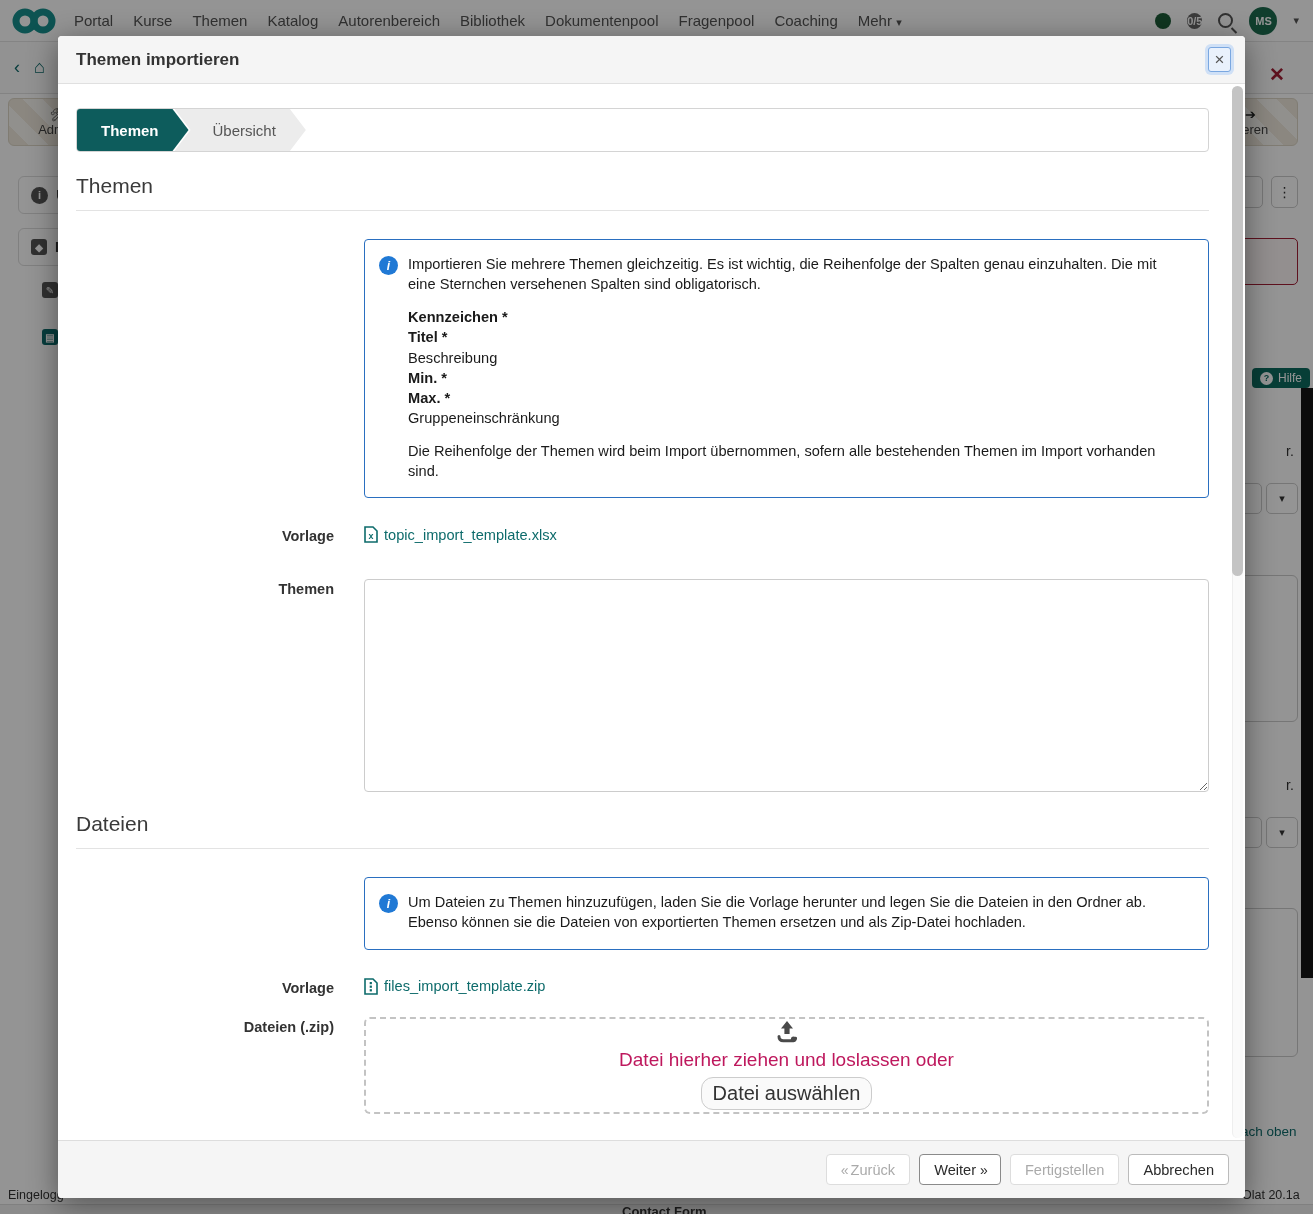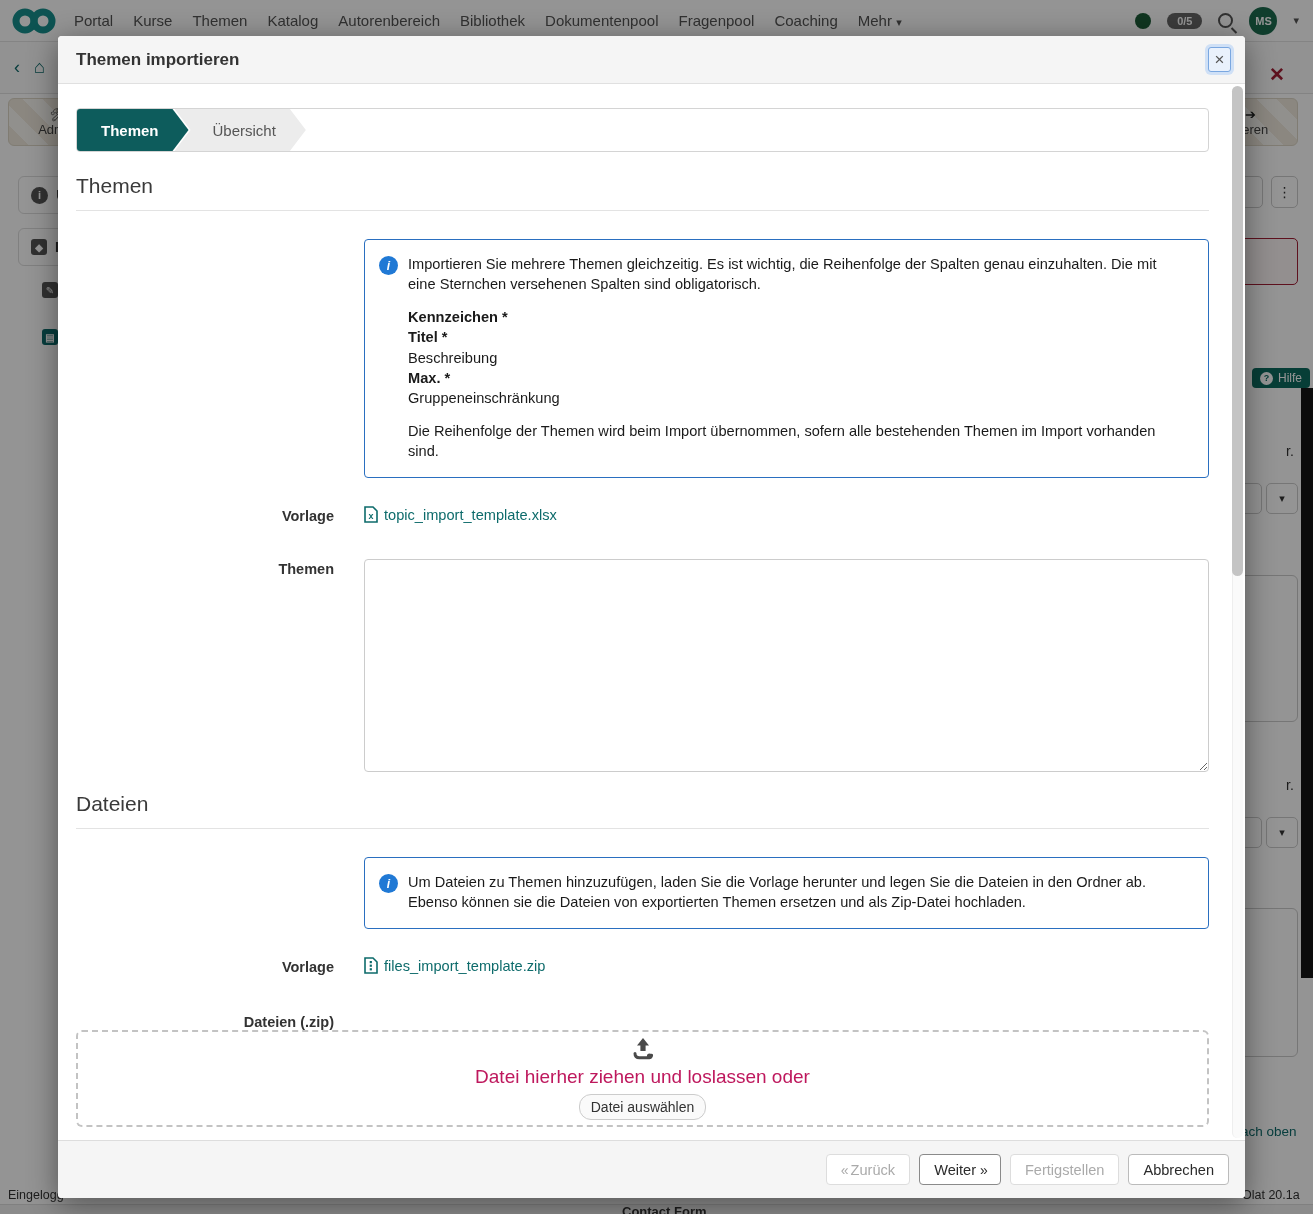--- a/index.html
+++ b/index.html
@@ -6,21 +6,21 @@
   html,body { width:1313px; height:1214px; overflow:hidden; font-family:"Liberation Sans",sans-serif; background:#fff; }
 
   
   #page { position:absolute; inset:0; background:#fff; }
   #topnav { position:absolute; left:0; top:0; width:1313px; height:42px; background:#fff; display:flex; align-items:center; border-bottom:1px solid #e4e4e4; }
   .logo { width:44px; height:26px; margin:0 18px 0 12px; }
   .nav-items { display:flex; gap:20px; font-size:15px; color:#555; }
   .nav-item { cursor:pointer; }
   .nav-right { margin-left:auto; display:flex; align-items:center; gap:16px; margin-right:14px; }
   .status-dot { width:16px; height:16px; border-radius:50%; background:#1d5c38; }
-  .task-pill { background:#666; color:#fff; font-size:11px; font-weight:bold; border-radius:9px; padding:2px 10px; }
+  .task-pill { background:#666; color:#fff; font-size:11px; font-weight:bold; border-radius:9px; padding:2px 0; }
   .mag { width:15px; height:15px; border:2px solid #555; border-radius:50%; position:relative; }
   .mag::after { content:""; position:absolute; width:2px; height:7px; background:#555; left:13px; top:12px; transform:rotate(-45deg); }
   .avatar { width:28px; height:28px; border-radius:50%; background:#1d6b4f; color:#fff; font-size:11px; font-weight:bold; display:flex; align-items:center; justify-content:center; }
   .caret { color:#555; font-size:11px; }
 
   #crumbbar { position:absolute; left:0; top:42px; width:1313px; height:52px; background:#fbfbfb; border-bottom:1px solid #e2e2e2; display:flex; align-items:center; gap:14px; padding-left:14px; color:#0d6b6b; font-size:18px; }
   .stripe-card { position:absolute; border-radius:6px; background:repeating-linear-gradient(45deg,#efe9dc 0 14px,#faf8f3 14px 28px); border:1px solid #ddd6c6; text-align:center; font-size:13px; color:#444; padding-top:8px; }
   .side-box { position:absolute; background:#fff; border:1px solid #ddd; border-radius:6px; display:flex; align-items:center; gap:8px; padding-left:12px; font-size:14px; color:#333; }
   .mini-ic { width:17px; height:17px; border-radius:50%; background:#555; color:#fff; font-size:11px; display:flex; align-items:center; justify-content:center; font-weight:bold; }
   .sq-ic { width:16px; height:16px; border-radius:3px; background:#555; color:#fff; font-size:10px; display:flex; align-items:center; justify-content:center; }
@@ -63,21 +63,21 @@
   .info-fields div { line-height:1.38; }
   .bold { font-weight:bold; }
 
   .file-link { display:inline-flex; align-items:center; gap:6px; color:#0d6b6b; font-size:14.6px; text-decoration:none; cursor:pointer; }
   .file-ic { display:inline-block; }
 
   textarea.themen-area { width:100%; height:213px; border:1px solid #ccc; border-radius:4px; resize:both; font-family:"Liberation Sans",sans-serif; font-size:14px; padding:8px; color:#333; }
 
   .dropzone { border:2px dashed #c3c3c3; border-radius:6px; background:#fff; height:97px; display:flex; flex-direction:column; align-items:center; justify-content:center; gap:6px; }
   .drop-text { font-size:19px; color:#be185d; }
-  .choose-btn { font-size:14px; color:#333; background:#fafafa; border:1px solid #ccc; border-radius:12px; padding:4px 11px; cursor:pointer; }
+  .choose-btn { font-size:20px; color:#333; background:#fafafa; border:1px solid #ccc; border-radius:12px; padding:4px 11px; cursor:pointer; }
 
   
   #m-scroll-track { position:absolute; right:2px; top:50px; bottom:60px; width:11px; background:#fafafa; border-left:1px solid #eee; border-radius:6px; }
   #m-scroll-thumb { position:absolute; right:0; top:0; width:11px; height:490px; background:#c4c4c4; border-radius:6px; }
 
   #modal-footer { height:58px; background:#f5f5f5; border-top:1px solid #ddd; border-radius:0 0 4px 4px; display:flex; align-items:center; justify-content:flex-end; gap:9px; padding-right:16px; }
   .f-btn { height:31px; padding:0 14px; border-radius:4px; background:#fff; font-size:14.6px; font-family:"Liberation Sans",sans-serif; cursor:pointer; }
   .f-btn.enabled { border:1px solid #bbb; color:#2b2b2b; }
   .f-btn.primary { border:1px solid #8a8a8a; }
   .f-btn.disabled { border:1px solid #ddd; color:#aaa; cursor:default; }
@@ -192,20 +192,21 @@
     <h2 class="section">Themen</h2>
 
     <div class="info-box">
       <span class="info-icon">i</span>
       <div class="info-content">
         <div style="max-width:760px;">Importieren Sie mehrere Themen gleichzeitig. Es ist wichtig, die Reihenfolge der Spalten genau einzuhalten. Die mit eine Sternchen versehenen Spalten sind obligatorisch.</div>
         <div class="info-fields">
           <div class="bold">Kennzeichen *</div>
           <div class="bold">Titel *</div>
           <div>Beschreibung</div>
+          <div class="bold">Min. *</div>
           <div class="bold">Max. *</div>
           <div>Gruppeneinschränkung</div>
         </div>
         <div>Die Reihenfolge der Themen wird beim Import übernommen, sofern alle bestehenden Themen im Import vorhanden sind.</div>
       </div>
     </div>
 
     <div class="form-row">
       <div class="form-label">Vorlage</div>
       <div class="form-field">
@@ -243,21 +244,21 @@
             <path d="M1 1 h8 l4 4 v11 h-12 z" fill="none" stroke="#0d6b6b" stroke-width="1.6"></path>
             <rect x="5.7" y="4" width="2.2" height="2.2" fill="#0d6b6b"></rect>
             <rect x="5.7" y="7.6" width="2.2" height="2.2" fill="#0d6b6b"></rect>
             <rect x="5.7" y="11.2" width="2.2" height="2.2" fill="#0d6b6b"></rect>
           </svg>
           <span>files_import_template.zip</span>
         </a>
       </div>
     </div>
 
-    <div class="form-row" style="margin-top:34px;flex-direction:column;">
+    <div class="form-row" style="margin-top:18px;">
       <div class="form-label">Dateien (.zip)</div>
       <div class="form-field">
         <div class="dropzone">
           <svg width="26" height="22" viewBox="0 0 26 22">
             <path d="M13 0 L19 7.5 H15.6 V13 H10.4 V7.5 H7 Z" fill="#4a4a4a"></path>
             <path d="M5 15.5 c0 3.2 2 4.3 4.4 4.3 h7.8 c2.6 0 4.2-1 4.4-2.6" stroke="#4a4a4a" stroke-width="3" fill="none" stroke-linecap="round"></path>
             <circle cx="19.5" cy="18.2" r="2.6" fill="#4a4a4a"></circle>
           </svg>
           <div class="drop-text">Datei hierher ziehen und loslassen oder</div>
           <button class="choose-btn">Datei auswählen</button>

